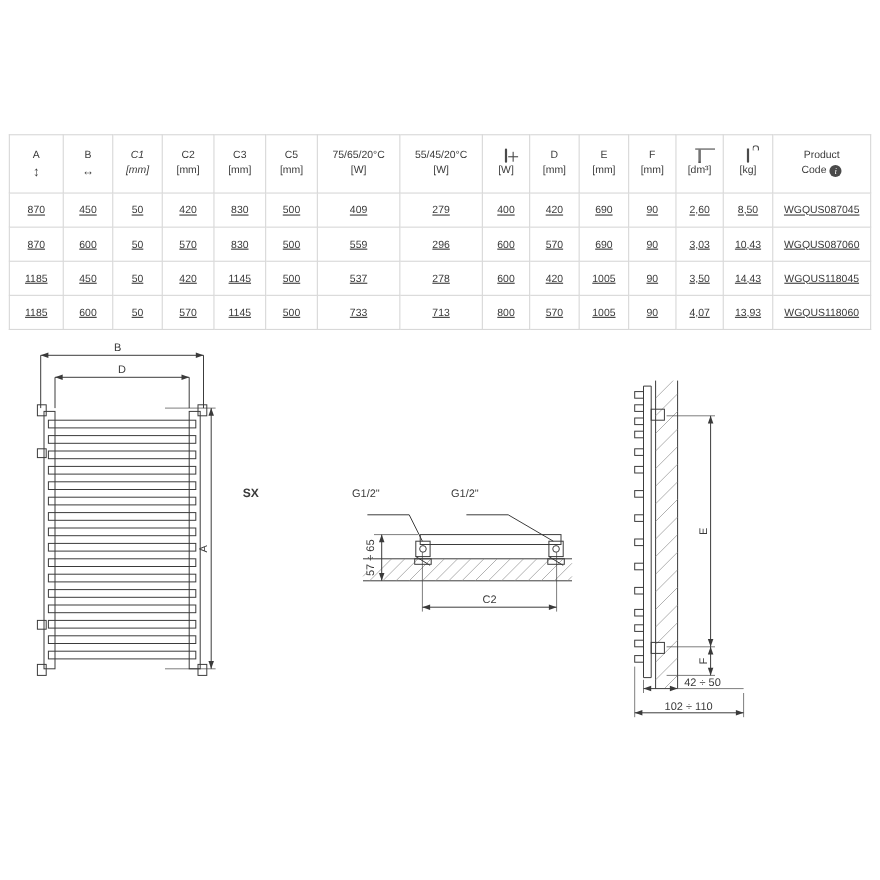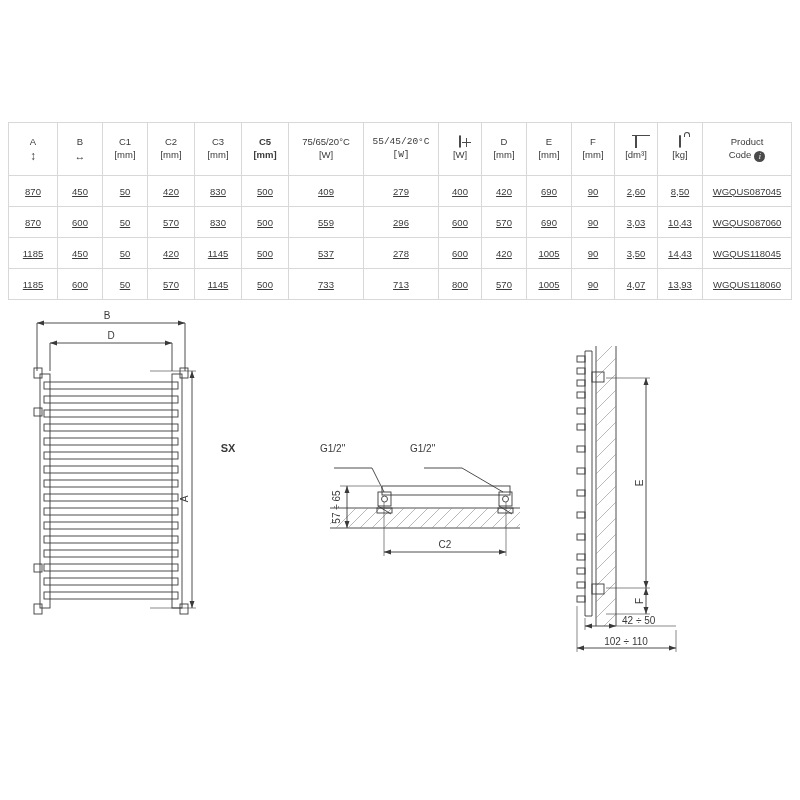--- a/index.html
+++ b/index.html
@@ -138,41 +138,41 @@
     <thead>
       <tr>
         <th style="width:48px;">
           <span class="l1">A</span>
           <span class="hdr-icon ico-updown">↕</span>
         </th>
         <th style="width:44px;">
           <span class="l1">B</span>
           <span class="hdr-icon ico-leftright">↔</span>
         </th>
-        <th style="width:44px;">
+        <th style="width:44px;font-style:italic;">
           <span class="l1">C1</span>
           <span class="l2">[mm]</span>
         </th>
         <th style="width:46px;">
           <span class="l1">C2</span>
           <span class="l2">[mm]</span>
         </th>
         <th style="width:46px;text-align:center;">
           <span class="l1">C3</span>
           <span class="l2">[mm]</span>
         </th>
-        <th style="width:46px;font-weight:bold;">
+        <th style="width:46px;">
           <span class="l1">C5</span>
           <span class="l2">[mm]</span>
         </th>
         <th style="width:74px;">
           <span class="l1">75/65/20°C</span>
           <span class="l2">[W]</span>
         </th>
-        <th style="width:74px;font-family:Liberation Mono, monospace;">
+        <th style="width:74px;">
           <span class="l1">55/45/20°C</span>
           <span class="l2">[W]</span>
         </th>
         <th style="width:42px;">
           <span class="ico-box"></span>
           <span class="l2">[W]</span>
         </th>
         <th style="width:44px;">
           <span class="l1">D</span>
           <span class="l2">[mm]</span>

